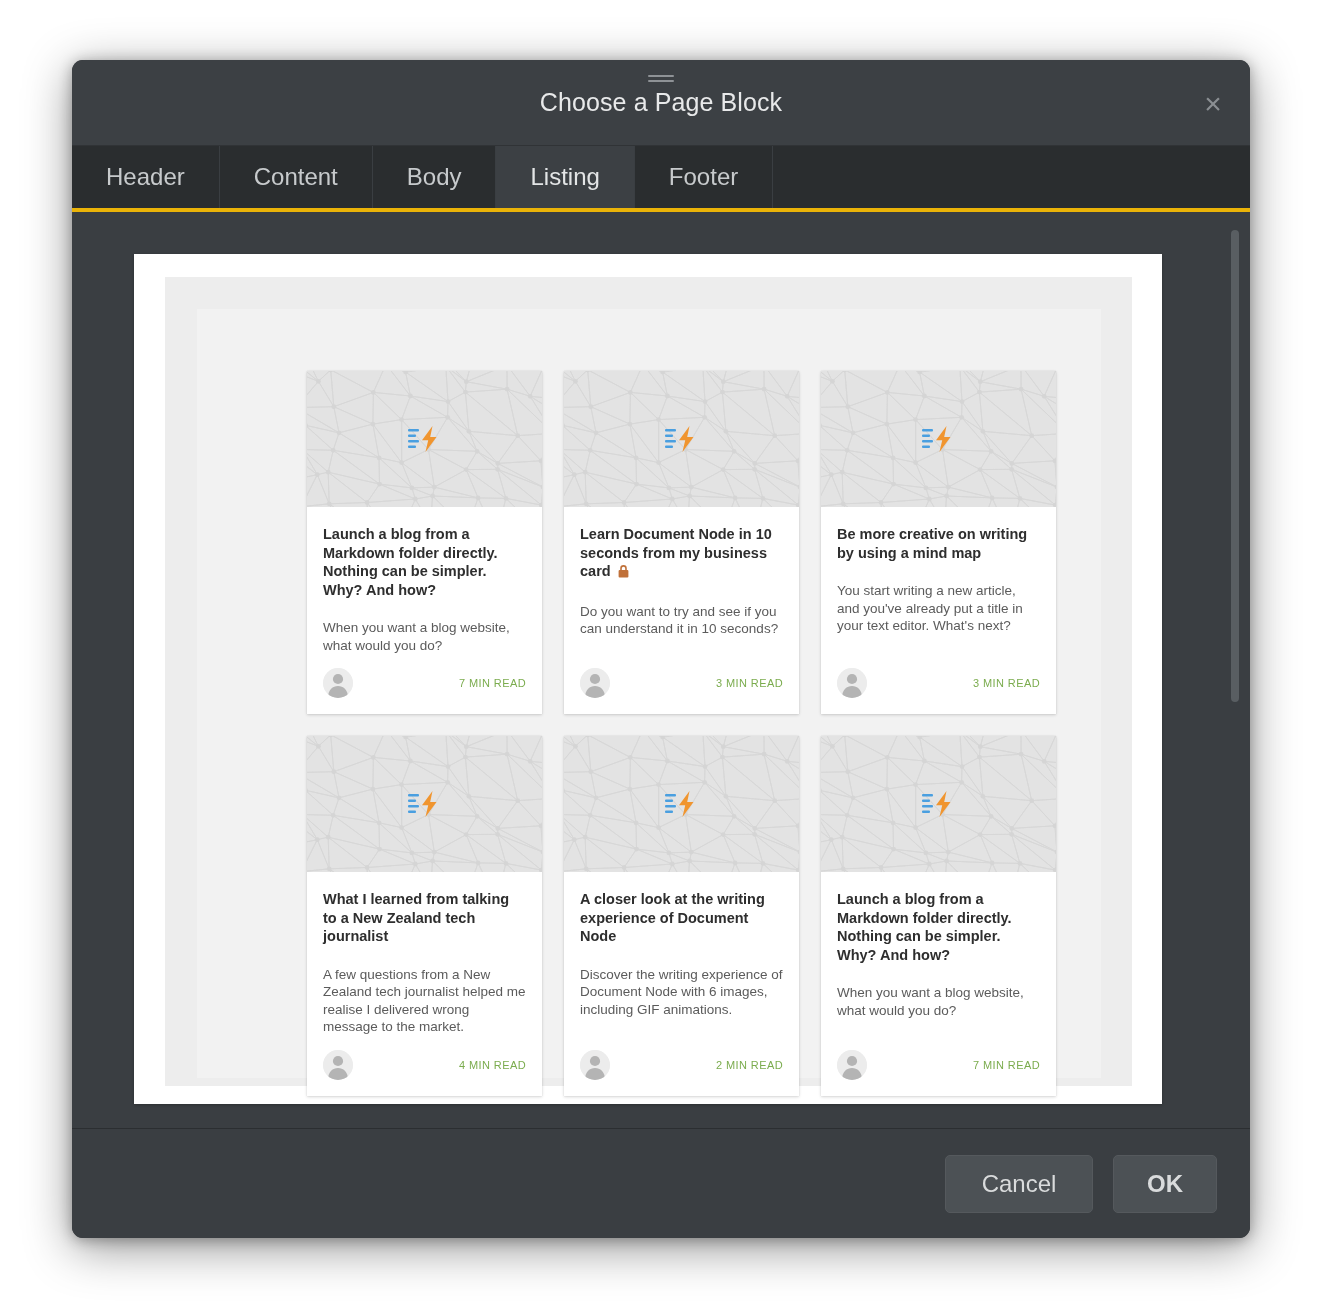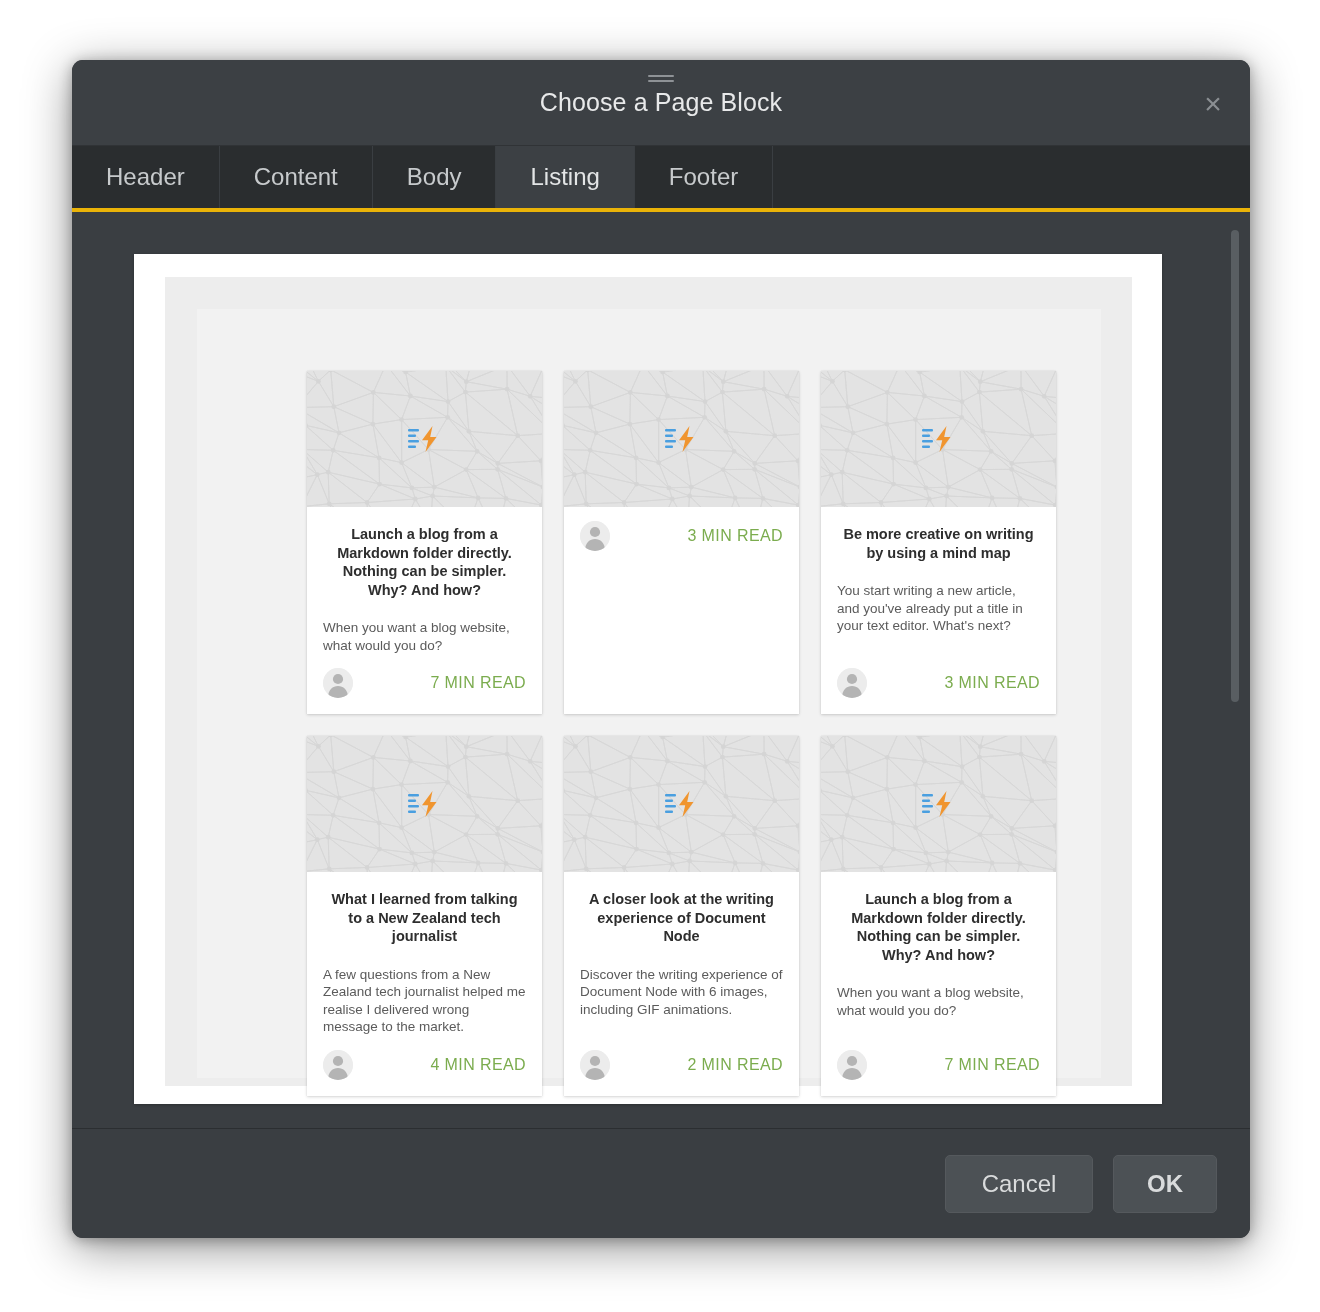--- a/index.html
+++ b/index.html
@@ -163,21 +163,20 @@
   .card-body {
     padding: 18px 16px 0 16px;
     flex: 1 1 auto;
   }
   .card-title {
     font-size: 14.5px;
     line-height: 18.5px;
     color: #2e2e2e;
     font-weight: 600;
     margin: 0;
-    text-align: center;
   }
   .lock-icon {
     display: inline-block;
     vertical-align: -2px;
     margin-left: 3px;
   }
   .card-excerpt {
     font-size: 13.5px;
     line-height: 17.5px;
     color: #5b5b5b;
@@ -192,21 +191,21 @@
   .avatar {
     width: 30px; height: 30px;
     border-radius: 50%;
     background: #eceded;
     position: relative;
     overflow: hidden;
     flex: 0 0 30px;
   }
   .avatar svg { display: block; width: 100%; height: 100%; }
   .readtime {
-    font-size: 16px;
+    font-size: 11px;
     letter-spacing: 0.4px;
     color: #7bac4e;
   }
 
   
   .scrolltrack {
     position: absolute;
     right: 9px; top: 8px; bottom: 8px;
     width: 12px;
   }
@@ -731,20 +730,27 @@
       <svg class="bolticon" viewBox="0 0 34 28">
     <g fill="#4a9fe0">
       <rect x="0" y="4" width="11" height="2.6" rx="1"></rect>
       <rect x="0" y="9.5" width="8" height="2.6" rx="1"></rect>
       <rect x="0" y="15" width="11" height="2.6" rx="1"></rect>
       <rect x="0" y="20.5" width="8" height="2.6" rx="1"></rect>
     </g>
     <path d="M24.5 1 L14 15.2 L20.2 15.2 L17.5 27 L28.5 12 L22.2 12 Z" fill="#f0952f"></path>
   </svg>
     </div>
+    <div class="card-body">
+      <p class="card-title">Learn Document Node in 10 seconds from my business card <span class="lock-icon"><svg width="11" height="13" viewBox="0 0 11 13">
+    <path d="M3 5 V3.4 a2.5 2.5 0 0 1 5 0 V5" fill="none" stroke="#c0713a" stroke-width="1.6"></path>
+    <rect x="0.6" y="5" width="9.8" height="7.6" rx="1" fill="#c0713a"></rect>
+  </svg></span></p>
+      <p class="card-excerpt">Do you want to try and see if you can understand it in 10 seconds?</p>
+    </div>
     <div class="card-foot">
       <span class="avatar">
                     <svg viewBox="0 0 30 30">
     <circle cx="15" cy="15" r="15" fill="#ececec"></circle>
     <circle cx="15" cy="11" r="5.1" fill="#b4b4b4"></circle>
     <path d="M4.6 30 C5.4 21.6 9.7 18 15 18 C20.3 18 24.6 21.6 25.4 30 Z" fill="#b4b4b4"></path>
   </svg>
                   </span>
       <span class="readtime">3 MIN READ</span>
     </div>

